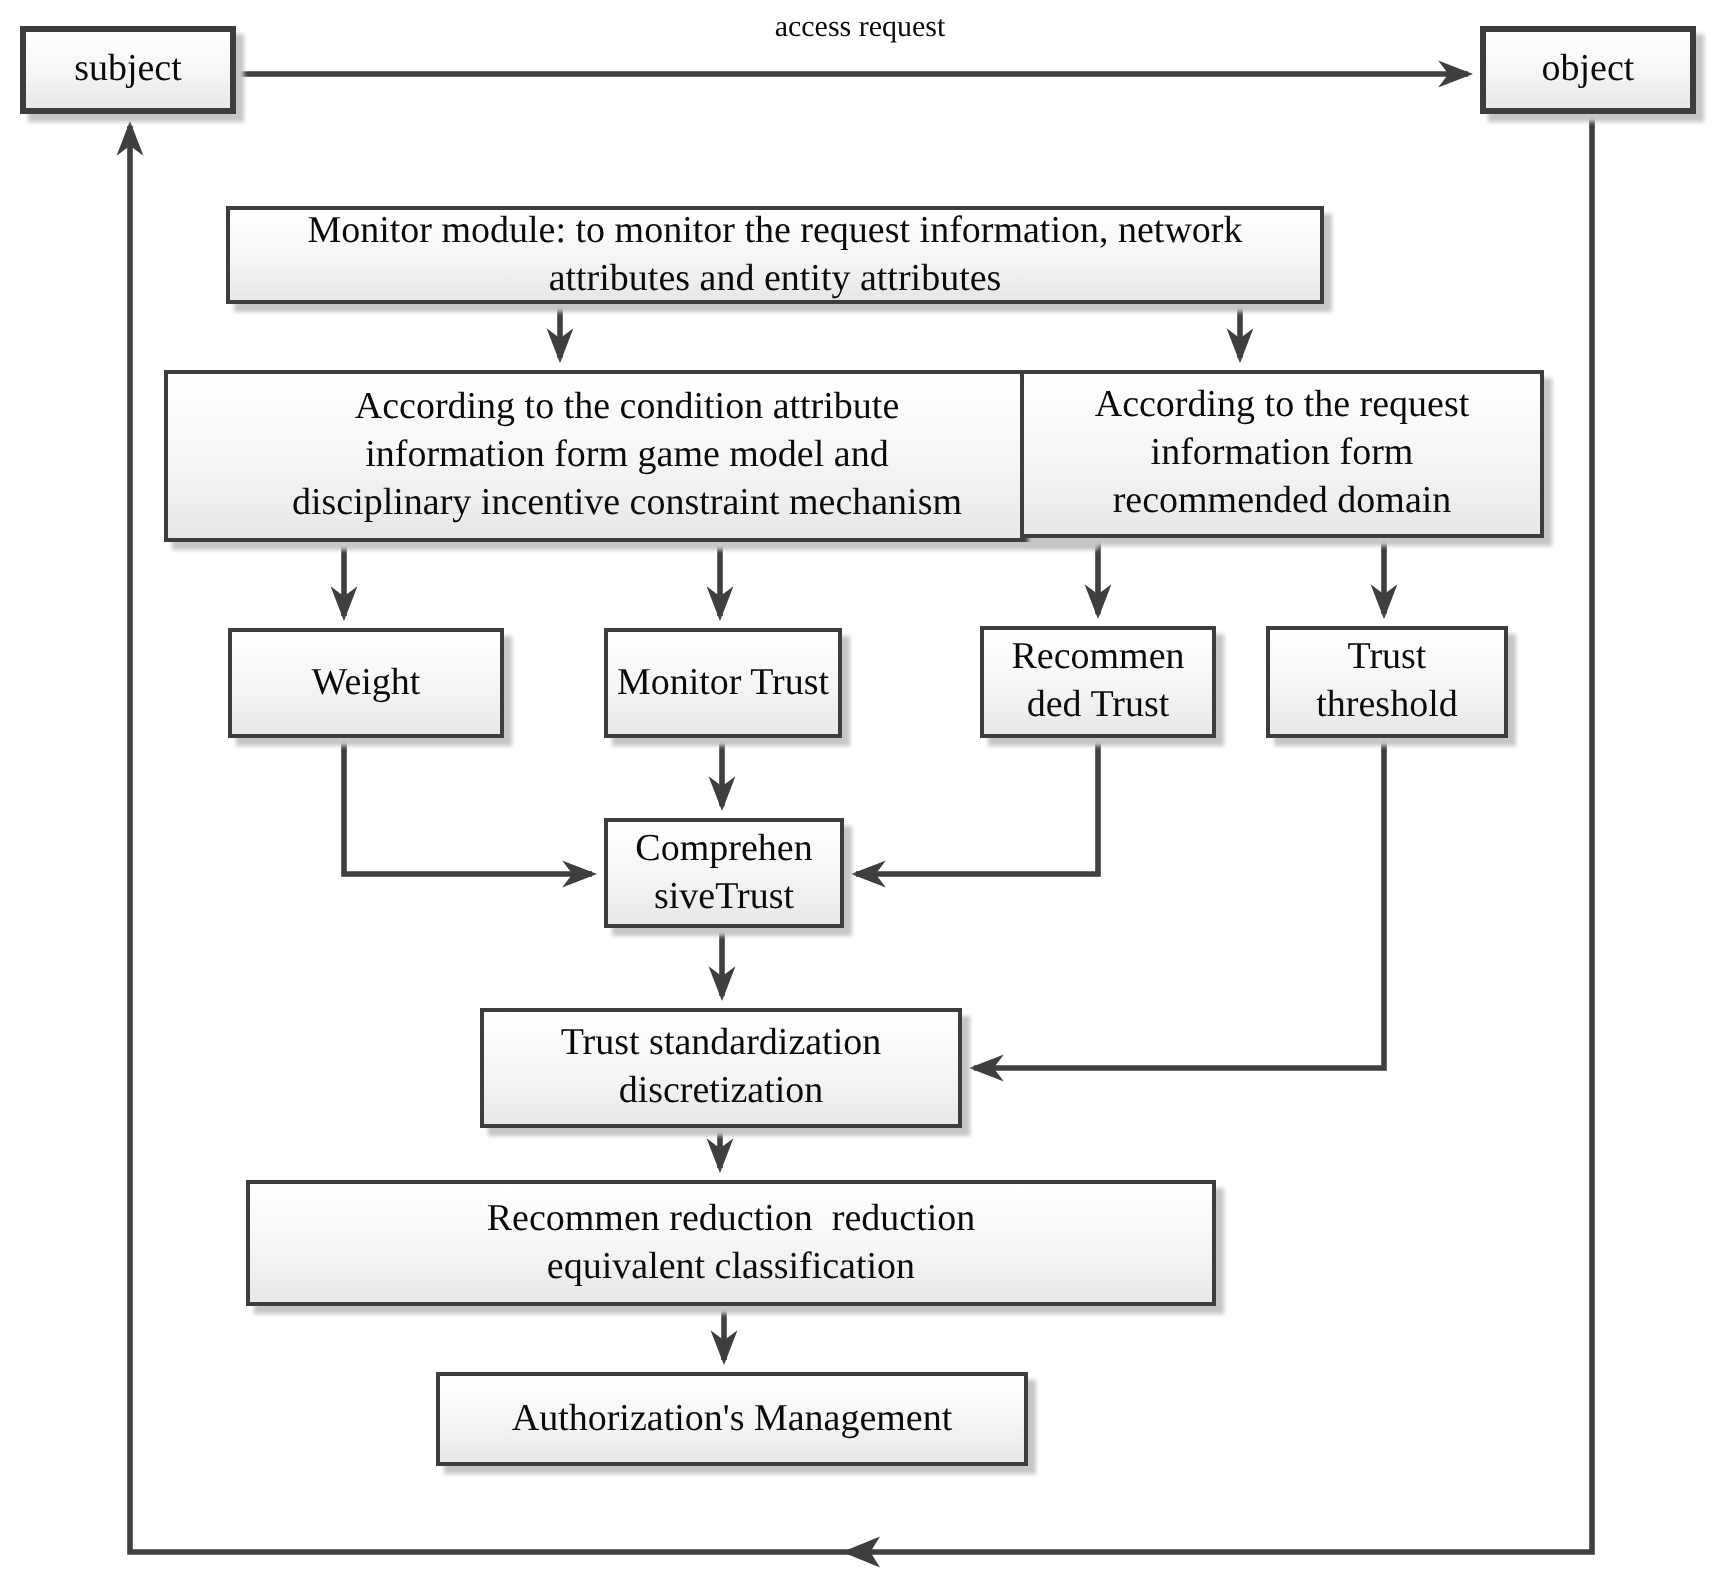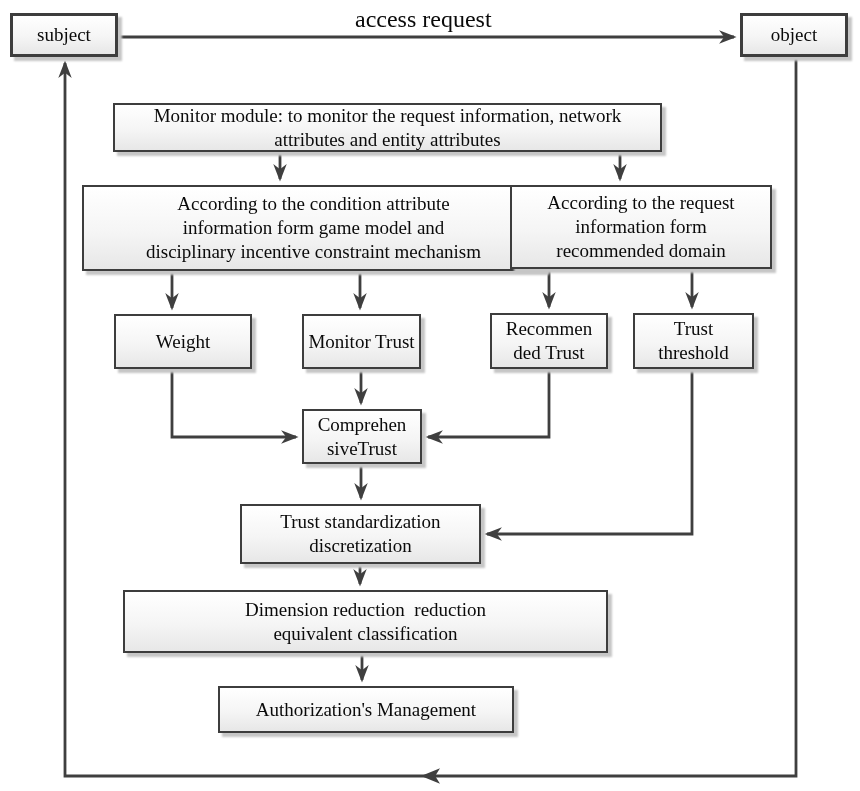--- a/index.html
+++ b/index.html
@@ -31,21 +31,22 @@
     box-shadow:4px 4px 2px var(--shadow);
     color:var(--text);
     font-size:19px;line-height:1.26;
     text-align:center;
   }
   .node .lbl{white-space:pre-wrap;padding:0 4px;}
   .thin{border-width:2.5px;}
   .float-label{
     position:absolute;
     color:var(--text);
-    font-size:24px;
+    font-size:15px;
+    text-align:center;
   }
   
   #n-subject       {left:10px;  top:13px;  width:108px; height:44px;}
   #n-object        {left:740px; top:13px;  width:108px; height:44px;}
   #n-monitor       {left:113px; top:103px; width:549px; height:49px;}
   #n-condition     {left:82px;  top:185px; width:463px; height:86px;}
   #n-request       {left:510px; top:185px; width:262px; height:84px;}
   #n-weight        {left:114px; top:314px; width:138px; height:55px;}
   #n-direct        {left:302px; top:314px; width:119px; height:55px;}
   #n-recommended   {left:490px; top:313px; width:118px; height:56px;}
@@ -135,21 +136,21 @@
     <span class="lbl">Comprehen
 siveTrust</span>
   </div>
 
   <div class="node thin" id="n-standard">
     <span class="lbl">Trust standardization
 discretization</span>
   </div>
 
   <div class="node thin" id="n-dimension">
-    <span class="lbl">Dimension reduction  reduction
+    <span class="lbl">Recommen reduction  reduction
 equivalent classification</span>
   </div>
 
   <div class="node thin" id="n-authorization">
     <span class="lbl">Authorization's Management</span>
   </div>
 
 </div>
 
 </body></html>

